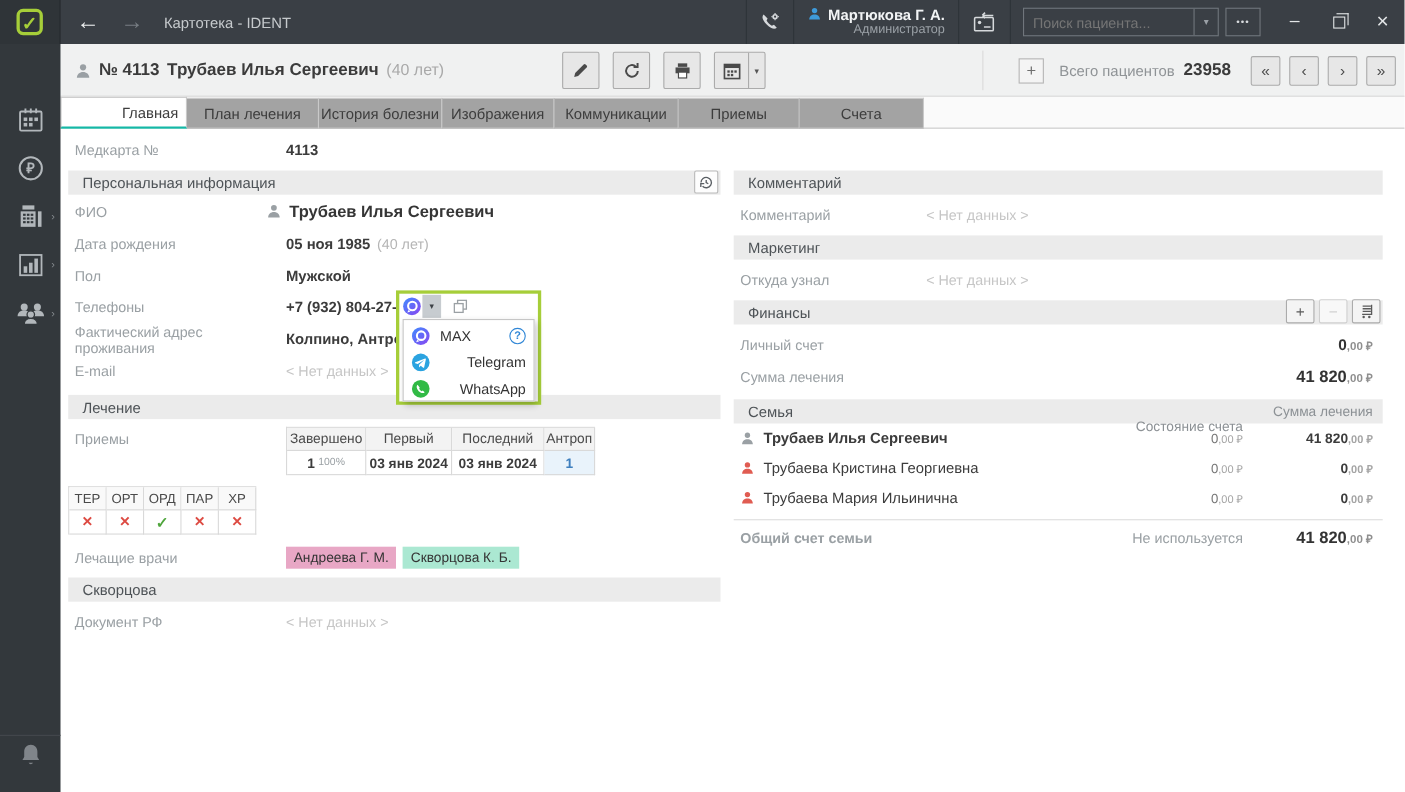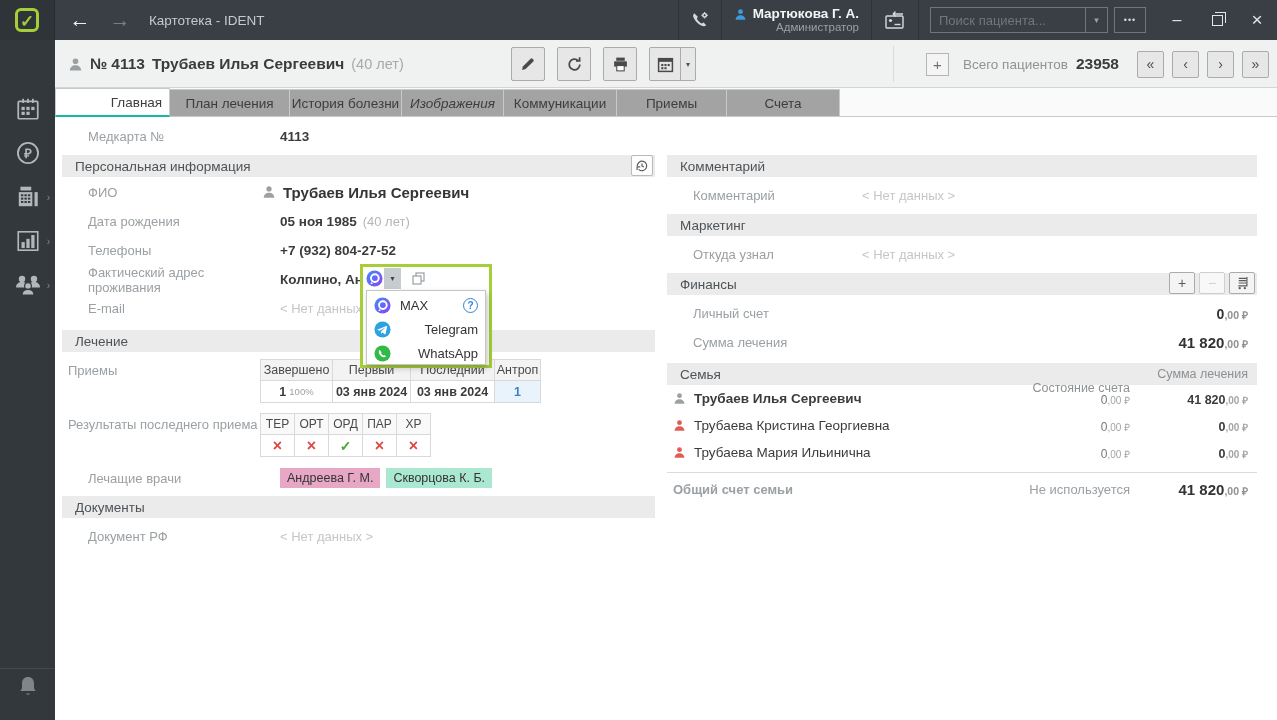--- a/index.html
+++ b/index.html
@@ -16,21 +16,21 @@
   .logo-cell { width:55px; background:#2f3438; display:flex; align-items:center; justify-content:center; border-right:1px solid #272b2f;}
   .logo-box { width:24px; height:24px; border:3px solid #a6ce39; border-radius:6px; color:#a6ce39;
     font-weight:bold; font-size:17px; line-height:22px; text-align:center; }
   .nav-arrows { display:flex; align-items:center; padding-left:12px; gap:14px;}
   .arrow-back { font-size:21px; color:#eceeef; width:26px; text-align:center;}
   .arrow-fwd { font-size:21px; color:#787e84; width:26px; text-align:center;}
   .tb-title { display:flex; align-items:center; margin-left:16px; font-size:13.5px; color:#c6cacd;}
   .tb-right { margin-left:auto; display:flex; align-items:stretch;}
   .tb-block { display:flex; align-items:center; justify-content:center; border-left:1px solid #2e3338; padding:0 11px;}
   .user-block { flex-direction:column; align-items:flex-end; justify-content:center; padding:0 12px; line-height:1.15;}
-  .user-line1 { display:flex; align-items:flex-end; gap:6px; font-size:13.5px; font-weight:bold; color:#f2f4f5;}
+  .user-line1 { display:flex; align-items:flex-start; gap:6px; font-size:13.5px; font-weight:bold; color:#f2f4f5;}
   .user-role { font-size:11.5px; color:#9aa0a6;}
   .search-wrap { display:flex; align-items:center; }
   .search-box { width:178px; height:26px; border:1px solid #70767c; display:flex; align-items:center; background:#3a3f45;}
   .search-box input { flex:1; background:transparent; border:none; outline:none; color:#b9bec3;
     font-family:"Liberation Sans",sans-serif; font-size:13px; padding:0 8px; min-width:0;}
   .search-chev { width:22px; align-self:stretch; border-left:1px solid #70767c; display:flex; align-items:center; justify-content:center; color:#9aa0a6; font-size:9px;}
   .more-btn { width:32px; height:26px; border:1px solid #70767c; margin-left:6px; display:flex; align-items:center; justify-content:center; color:#d7dadd; font-size:9px; letter-spacing:1px;}
   .win-btns { display:flex; align-items:stretch;}
   .win-btn { width:40px; display:flex; align-items:center; justify-content:center; color:#e3e6e8; font-size:16px;}
   .restore-glyph { width:11px; height:11px; border:1px solid #e3e6e8; position:relative; background:#3a3f45;}
@@ -65,27 +65,27 @@
     display:flex; align-items:center; justify-content:center; font-size:14px; color:#4c4c4c;}
 
   
   .tabbar { position:absolute; left:55px; top:88px; width:1222px; height:29px; background:#fafafa;
     border-bottom:1px solid #c9c9c9; display:flex; align-items:flex-end;}
   .tab { height:28px; line-height:27px; text-align:center; font-size:13.5px; color:#3d3d3d;
     background:#a3a3a3; border:1px solid #c9c9c9; border-left:none; margin-bottom:-1px;}
   .tab:first-child { border-left:1px solid #c9c9c9;}
   .tab.active { background:#fff; height:29px; line-height:28px; border-bottom:2px solid #14b8a6;padding-left:48px;}
   .tab:nth-child(1){width:115px;} .tab:nth-child(2){width:120px;} .tab:nth-child(3){width:112px;}
-  .tab:nth-child(4){width:102px;font-style:italic;} .tab:nth-child(5){width:113px;} .tab:nth-child(6){width:110px;}
+  .tab:nth-child(4){width:102px;} .tab:nth-child(5){width:113px;} .tab:nth-child(6){width:110px;}
   .tab:nth-child(7){width:113px;}
 
   
   .left-col { position:absolute; left:62px; top:117px; width:593px;}
   .right-col { position:absolute; left:667px; top:117px; width:590px;}
-  .form-row { display:flex; align-items:center; height:29px; position:relative;margin-left:20px;}
+  .form-row { display:flex; align-items:center; height:29px; position:relative;}
   .row-label { width:198px; padding-left:6px; font-size:13px; color:#9aa0a4; flex:none;}
   .right-col .row-label { width:175px;}
   .row-value { font-size:13.5px; font-weight:bold; color:#3c3c3c; white-space:nowrap;}
   .no-data { font-size:13px; color:#c6c6c6; font-weight:normal;}
   .section-bar { height:22px; background:#ebebeb; display:flex; align-items:center; padding-left:13px;
     font-size:13.5px; color:#4e5357; position:relative;}
   .bar-btn { position:absolute; right:2px; top:0px; width:22px; height:21px; background:#fdfdfd;
     border:1px solid #b9b9b9; border-radius:2px; display:flex; align-items:center; justify-content:center;}
   .medcard-row { height:38px;}
   .fio-row { height:30px;}
@@ -380,20 +380,24 @@
       </svg>
       <span>Трубаев Илья Сергеевич</span>
     </span>
   </div>
   <div class="form-row">
     <span class="row-label">Дата рождения</span>
     <span class="row-value">05 ноя 1985</span>
     <span class="age-dim">(40 лет)</span>
   </div>
   <div class="form-row">
+    <span class="row-label">Пол</span>
+    <span class="row-value">Мужской</span>
+  </div>
+  <div class="form-row">
     <span class="row-label">Телефоны</span>
     <span class="row-value">+7 (932) 804-27-52</span>
   </div>
   <div class="form-row">
     <span class="row-label">Фактический адрес проживания</span>
     <span class="row-value addr-clip">Колпино, Антроп</span>
   </div>
   <div class="form-row">
     <span class="row-label">E-mail</span>
     <span class="no-data">&lt; Нет данных &gt;</span>
@@ -414,21 +418,20 @@
         <span>1</span>
         <span class="pct">100%</span>
       </div>
       <div class="v">03 янв 2024</div>
       <div class="v">03 янв 2024</div>
       <div class="v tasks-v">1</div>
     </div>
   </div>
 
   <div class="results-row">
-    <span class="row-label" style="align-self:flex-start; padding-top:4px;">Результаты последнего приема</span>
     <div class="rt">
       <div class="h">ТЕР</div>
       <div class="h">ОРТ</div>
       <div class="h">ОРД</div>
       <div class="h">ПАР</div>
       <div class="h">ХР</div>
       <div class="rmark" data-state="no">×</div>
       <div class="rmark" data-state="no">×</div>
       <div class="rmark" data-state="ok">✓</div>
       <div class="rmark" data-state="no">×</div>
@@ -436,21 +439,21 @@
     </div>
   </div>
 
   <div class="form-row doctors-row">
     <span class="row-label">Лечащие врачи</span>
     <span class="chip" style="background: rgb(232, 167, 197);">Андреева Г. М.</span>
     <span class="chip" style="background: rgb(171, 232, 210);">Скворцова К. Б.</span>
   </div>
 
   <div class="section-bar" style="margin-top:5px;">
-    <span>Документы</span>
+    <span>Скворцова</span>
   </div>
   <div class="form-row" style="margin-top:4px;">
     <span class="row-label">Документ РФ</span>
     <span class="no-data">&lt; Нет данных &gt;</span>
   </div>
 </div>
 
 <div class="right-col">
   <div class="section-bar" style="margin-top:38px;">
     <span>Комментарий</span>

